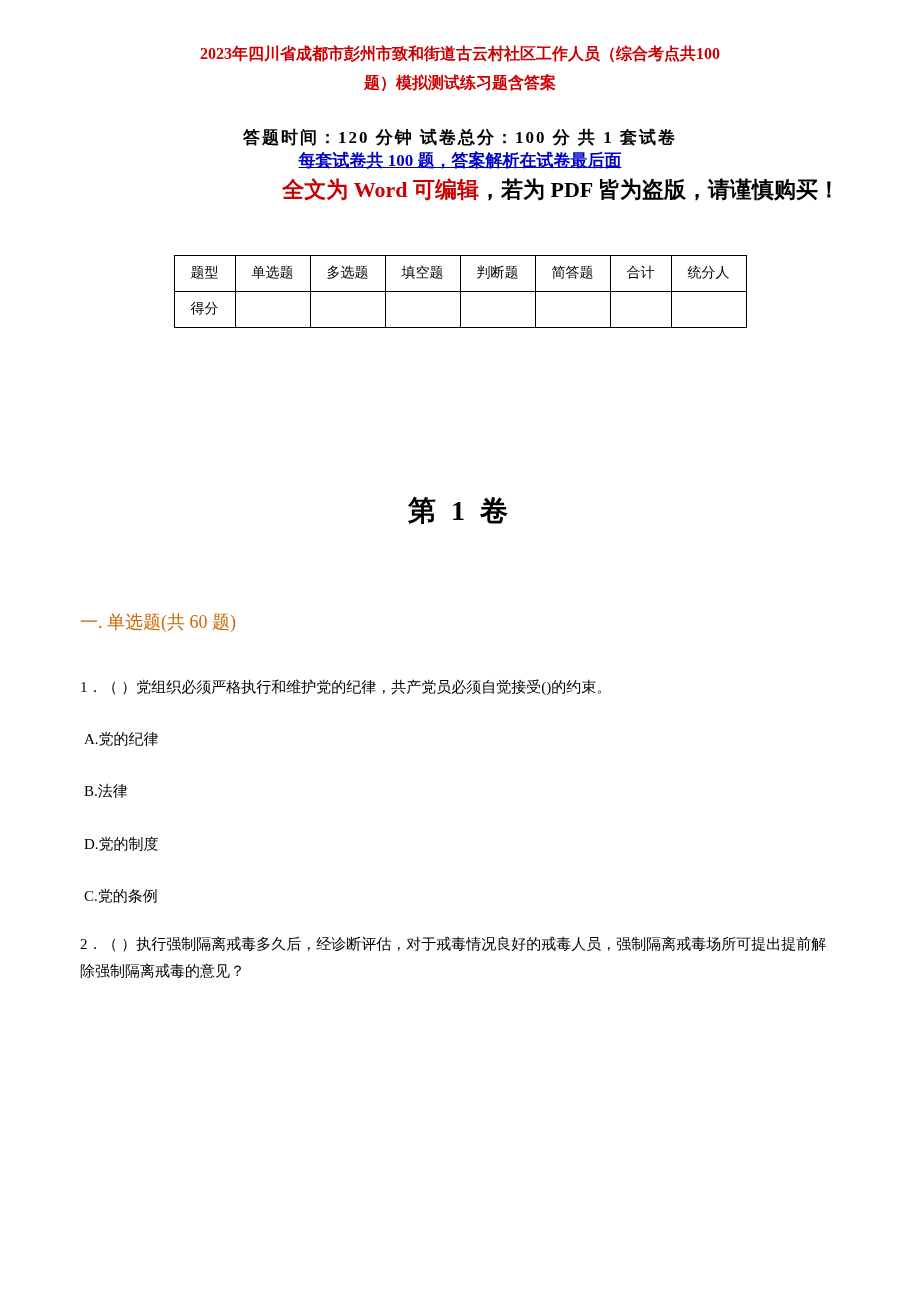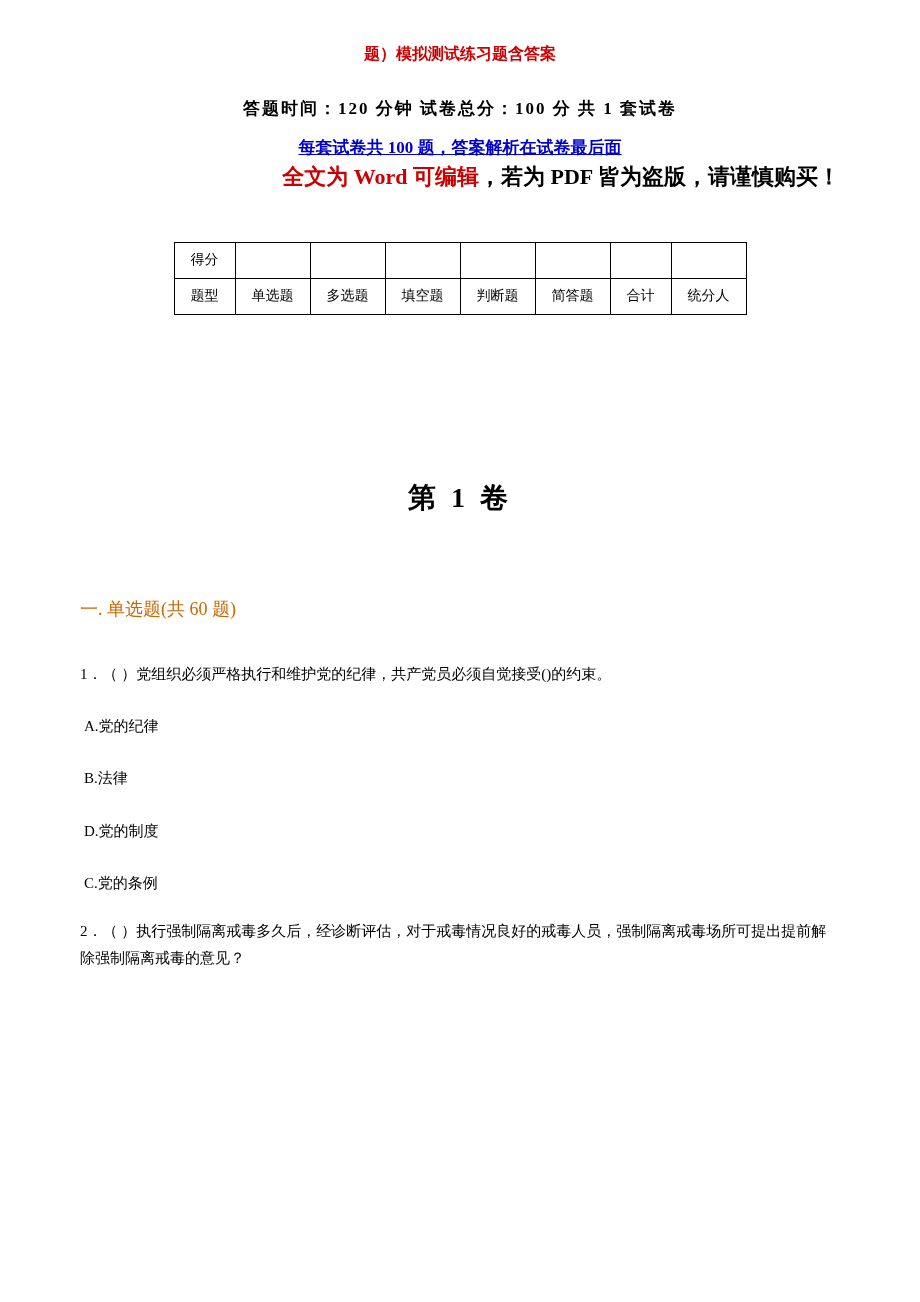--- a/index.html
+++ b/index.html
@@ -23,21 +23,21 @@
       font-size: 16px;
       font-weight: bold;
       line-height: 1.8;
       margin-bottom: 28px;
     }
 
     .exam-info {
       text-align: center;
       font-size: 17px;
       font-weight: bold;
-      margin-bottom: 16px;
+      margin-bottom: 0;
       letter-spacing: 2px;
     }
 
     .exam-notice {
       text-align: center;
       font-size: 17px;
       font-weight: bold;
       color: #0000cc;
       text-decoration: underline;
     }
@@ -109,55 +109,56 @@
     }
 
     .small-spacer {
       height: 16px;
     }
   </style>
 </head>
 <body>
 
 <div class="document-title">
+  <div>2023年四川省成都市彭州市致和街道古云村社区工作人员（综合考点共100</div>
   <div>题）模拟测试练习题含答案</div>
 </div>
 
 <div class="exam-info">答题时间：120 分钟     试卷总分：100 分     共 1 套试卷</div>
 
 <div class="exam-notice">每套试卷共 100 题，答案解析在试卷最后面</div>
 
 <div class="word-notice">
   <span class="editable">全文为 Word 可编辑</span><span>，若为 PDF 皆为盗版，请谨慎购买！</span>
 </div>
 
 <div class="small-spacer"></div>
 
 <div class="score-table-container">
   <table class="score-table">
     <tbody>
         <tr>
+      <td>题型</td>
+      <td>单选题</td>
+      <td>多选题</td>
+      <td>填空题</td>
+      <td>判断题</td>
+      <td>简答题</td>
+      <td>合计</td>
+      <td>统分人</td>
+    </tr>
+    <tr>
       <td>得分</td>
       <td></td>
       <td></td>
       <td></td>
       <td></td>
       <td></td>
       <td></td>
       <td></td>
-    </tr>
-    <tr>
-      <td>题型</td>
-      <td>单选题</td>
-      <td>多选题</td>
-      <td>填空题</td>
-      <td>判断题</td>
-      <td>简答题</td>
-      <td>合计</td>
-      <td>统分人</td>
     </tr>
   </tbody>
     </table>
 </div>
 
 <div class="spacer"></div>
 <div class="spacer"></div>
 
 <div class="section-divider">第 1 卷</div>
 

